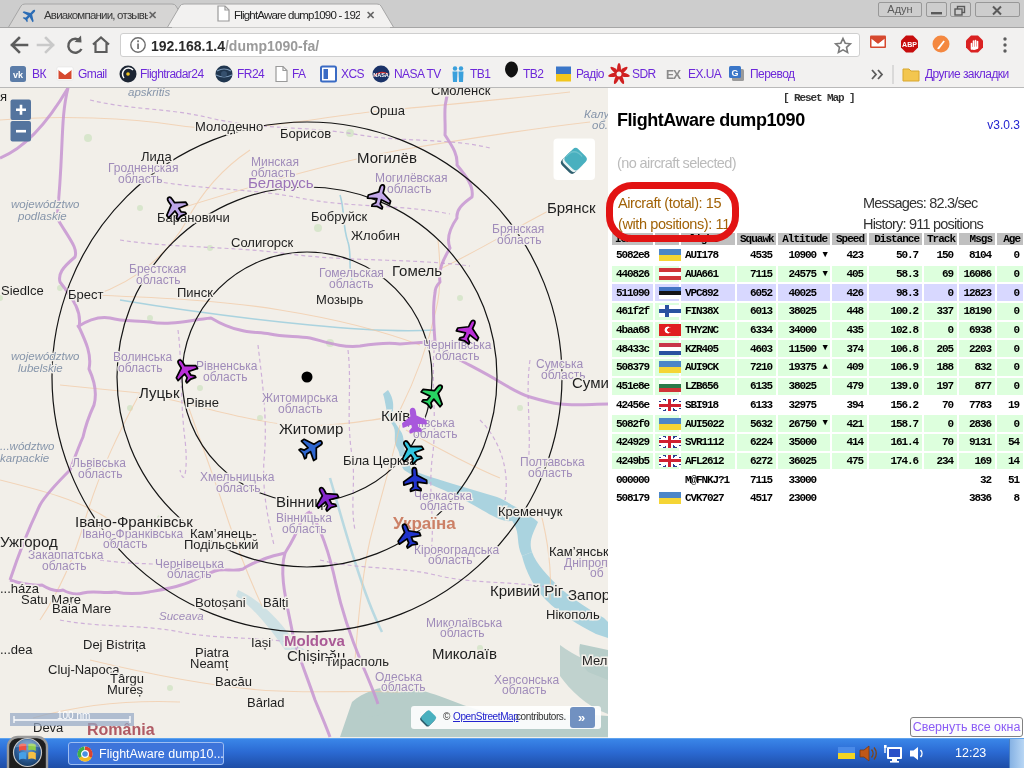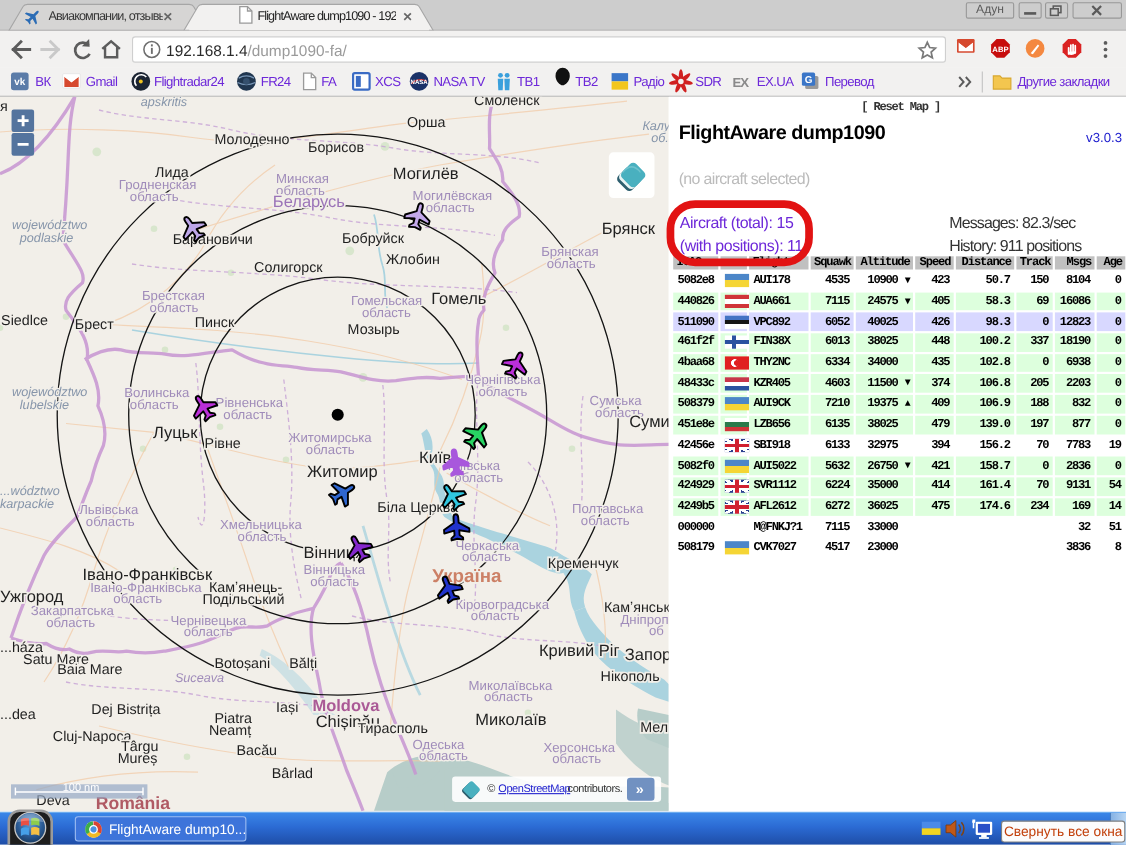--- a/index.html
+++ b/index.html
@@ -7,34 +7,34 @@
 #screen { position:relative; width:1024px; height:768px; overflow:hidden; }
 
 #tabbar { position:absolute; left:0; top:0; width:1024px; height:28px; background:#cdcdcd; }
 .winbtn { position:absolute; top:2px; height:15px; border:1px solid #989898; border-radius:2px; background:#cdcdcd; color:#5a5a5a; text-align:center; }
 #tab1text { position:absolute; left:44px; top:8.5px; width:104px; font-size:11.5px; letter-spacing:-0.8px; color:#383838; white-space:nowrap; overflow:hidden; }
 #tab2text { position:absolute; left:234px; top:8.5px; width:126px; font-size:11.5px; letter-spacing:-0.8px; color:#222; white-space:nowrap; overflow:hidden; }
 .tabx { position:absolute; top:9px; font-size:11px; color:#666; font-weight:bold; }
 
 #toolbar { position:absolute; left:0; top:28px; width:1024px; height:33px; background:#f2f1f0; }
 #urlbox { position:absolute; left:120px; top:5px; width:740px; height:24px; background:#fff; border:1px solid #cfcfcf; border-radius:3px; }
-#urltext { position:absolute; left:30px; top:4px; font-size:14px; color:#2b2b2b; }
+#urltext { position:absolute; left:30px; top:4px; font-size:14px; color:#2b2b2b;font-weight:bold; }
 #urltext span { color:#9a9a9a; }
 
 #bookbar { position:absolute; left:0; top:61px; width:1024px; height:27px; background:#f2f1f0; border-bottom:1px solid #b9b9b9; }
 .bm { position:absolute; top:6px; height:16px; font-size:12px; letter-spacing:-0.55px; color:#6d28d9; white-space:nowrap; }
 
 #content { position:absolute; left:0; top:88px; width:1024px; height:650px; }
 #map { position:absolute; left:0; top:0; width:608px; height:650px; }
 #panel { position:absolute; left:608px; top:0; width:416px; height:650px; background:#fff; }
 #resetmap { position:absolute; left:175px; top:4px; font-family:"Liberation Mono",monospace; font-weight:bold; font-size:11px; letter-spacing:-1.1px; color:#333; }
 #h1t { position:absolute; left:9px; top:22px; font-size:18px; font-weight:bold; color:#000; letter-spacing:-0.45px; }
 #vver { position:absolute; right:4px; top:30px; font-size:12px; color:#2323cf; }
 #noac { position:absolute; left:9px; top:67px; font-size:14.5px; color:#bbb; letter-spacing:-0.6px; }
-#actot { position:absolute; left:10px; top:105px; font-size:14.5px; color:#6d28d9; line-height:21px; letter-spacing:-0.4px; }
+#actot { position:absolute; left:10px; top:105px; font-size:14.5px; color:#a16207; line-height:21px; letter-spacing:-0.4px; }
 #msgs { position:absolute; left:255px; top:105px; font-size:14.5px; color:#333; line-height:21px; letter-spacing:-0.8px; }
 #redmark { position:absolute; left:-2px; top:94px; width:133px; height:60px; border:7px solid #e21313; border-radius:26px; z-index:5; }
 
 #actable { position:absolute; left:2px; top:143px; width:415px; table-layout:fixed; border-collapse:separate; border-spacing:2px; font-family:"Liberation Mono",monospace; font-size:11px; font-weight:bold; color:#000; }
 #actable th { background:#c0c0c0; height:12px; line-height:12px; overflow:hidden; font-weight:bold; padding:0 3px; text-align:right; letter-spacing:-1px; }
 #actable td { height:16.7px; padding:0 4px; text-align:right; letter-spacing:-1.1px; white-space:nowrap; }
 #actable th.l, #actable td.l { text-align:left; }
 tr.g td { background:#ddffdd; }
 tr.p td { background:#d8d8ff; }
 #actable td.alt { position:relative; padding-right:14px; }
@@ -46,21 +46,21 @@
 .f-fi{background-image:linear-gradient(to right,transparent 6px,#2a52a0 6px,#2a52a0 10px,transparent 10px),linear-gradient(to bottom,transparent 4px,#2a52a0 4px,#2a52a0 8px,transparent 8px);background-color:#fff;}
 .f-tr{background-image:radial-gradient(circle at 10.8px 6px,#e02020 2.3px,transparent 2.8px),radial-gradient(circle at 9px 6px,#fff 3.2px,transparent 3.7px);background-color:#e02020;}
 .f-nl{background:linear-gradient(#c8364a 33%,#fff 33%,#fff 66%,#2a52a0 66%);}
 .f-bg{background:linear-gradient(#fff 33%,#2a7a4a 33%,#2a7a4a 66%,#d03438 66%);}
 .f-gb{background-image:linear-gradient(to bottom,transparent 4.5px,#d02030 4.5px,#d02030 7.5px,transparent 7.5px),linear-gradient(to right,transparent 9.5px,#d02030 9.5px,#d02030 12.5px,transparent 12.5px),linear-gradient(to bottom,transparent 3px,#fff 3px,#fff 9px,transparent 9px),linear-gradient(to right,transparent 7.5px,#fff 7.5px,#fff 14.5px,transparent 14.5px),linear-gradient(29deg,transparent 44%,#fff 44%,#fff 56%,transparent 56%),linear-gradient(151deg,transparent 44%,#fff 44%,#fff 56%,transparent 56%);background-color:#2a3f8f;}
 
 #taskbar { position:absolute; left:0; top:738px; width:1024px; height:30px; background:linear-gradient(#3a86e8,#2b6ad3 45%,#1e4da6); border-top:1px solid #5ea3ee;padding-left:41px; }
 #taskbtn { position:absolute; left:68px; top:3px; width:156px; height:23px; background:#3d74da; border:1px solid #9dbdf2; border-radius:3px; color:#fff; font-size:12.5px; line-height:21px; white-space:nowrap; overflow:hidden; }
 #clock { position:absolute; left:955px; top:7px; color:#fff; font-size:12.5px; }
 #showdesk { position:absolute; left:1009px; top:0px; width:15px; height:30px; background:linear-gradient(90deg,#86b2e4,#b8d6f4); border-left:1px solid #4a7ec0; }
-#tooltip { position:absolute; left:910px; top:746px; width:113px; height:20px; background:#fcfcfc; border:1px solid #818181; border-radius:3px; font-size:12.5px; color:#c2410c; text-align:center; line-height:18px; z-index:20; }
+#tooltip { position:absolute; left:910px; top:717px; width:113px; height:20px; background:#fcfcfc; border:1px solid #818181; border-radius:3px; font-size:12.5px; color:#8b5cf6; text-align:center; line-height:18px; z-index:20; }
 </style>
 </head>
 <body>
 <div id="screen">
 
 <div id="tabbar">
 <svg width="1024" height="28" style="position:absolute;left:0;top:0">
   <path d="M8,28 L21,6 Q22,4 25,4 L172,4 Q175,4 176,6 L189,28 Z" fill="#d6d5d4" stroke="#a6a6a6" stroke-width="1"></path>
   <path d="M167,28 L180,6 Q181,4 184,4 L377,4 Q380,4 381,6 L394,28 Z" fill="#f2f1f0" stroke="#a6a6a6" stroke-width="1"></path>
   <line x1="0" y1="27.5" x2="172" y2="27.5" stroke="#a6a6a6" stroke-width="1"></line>

